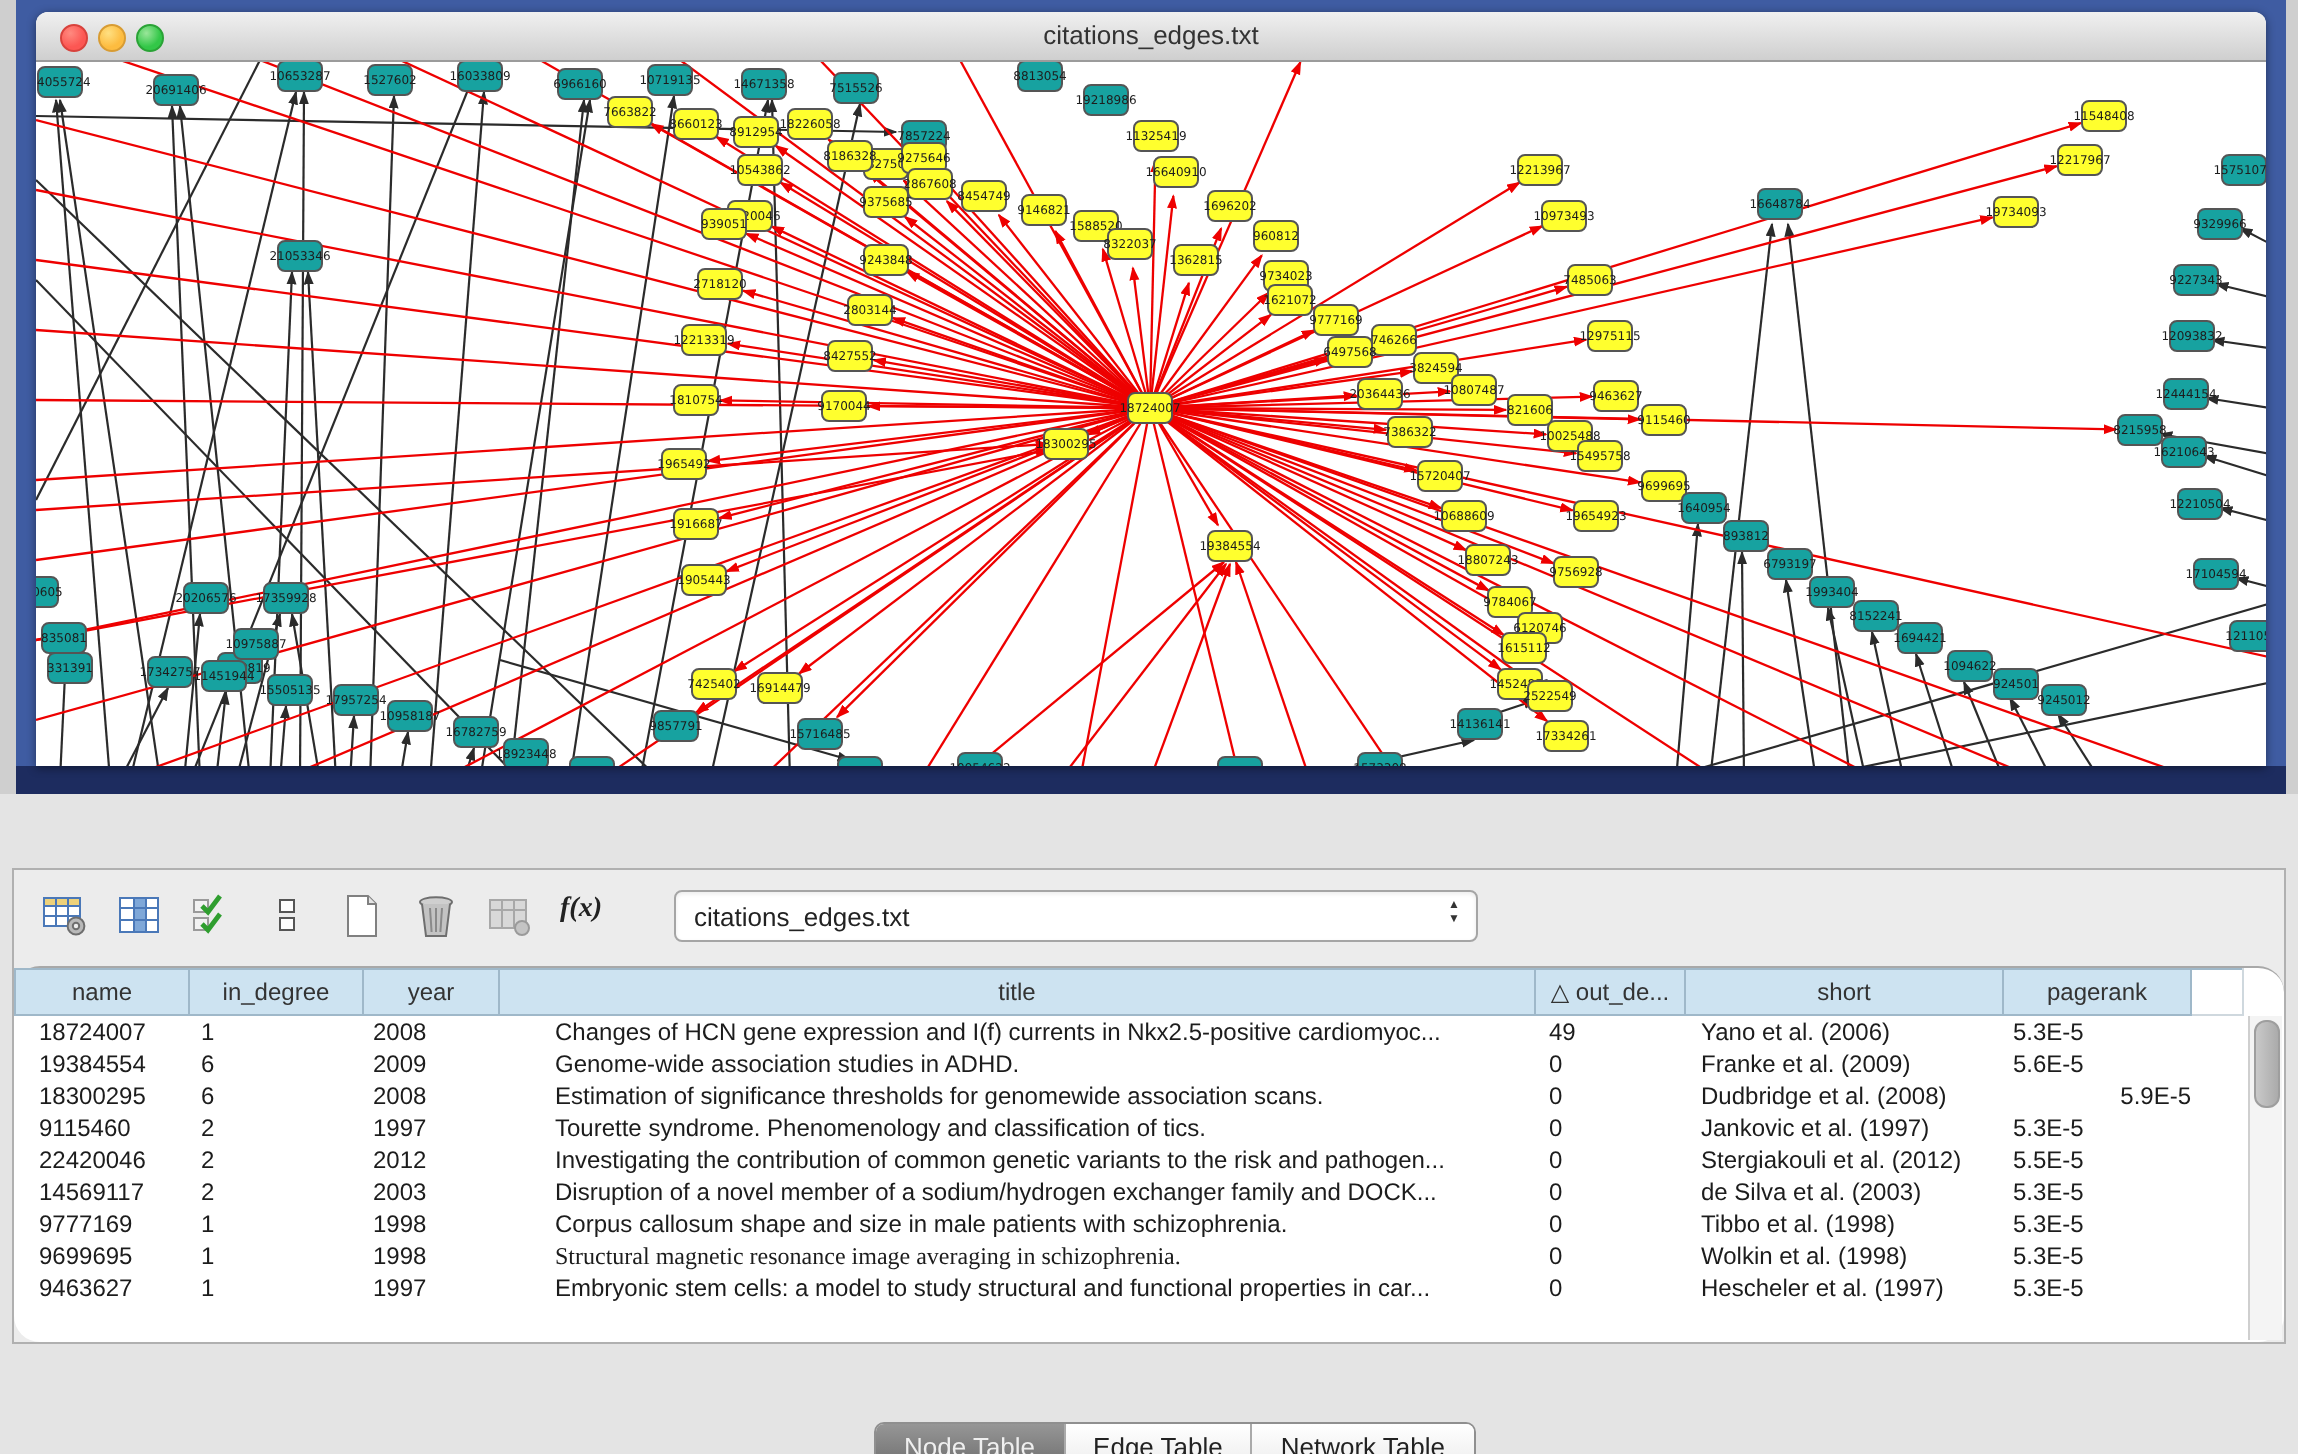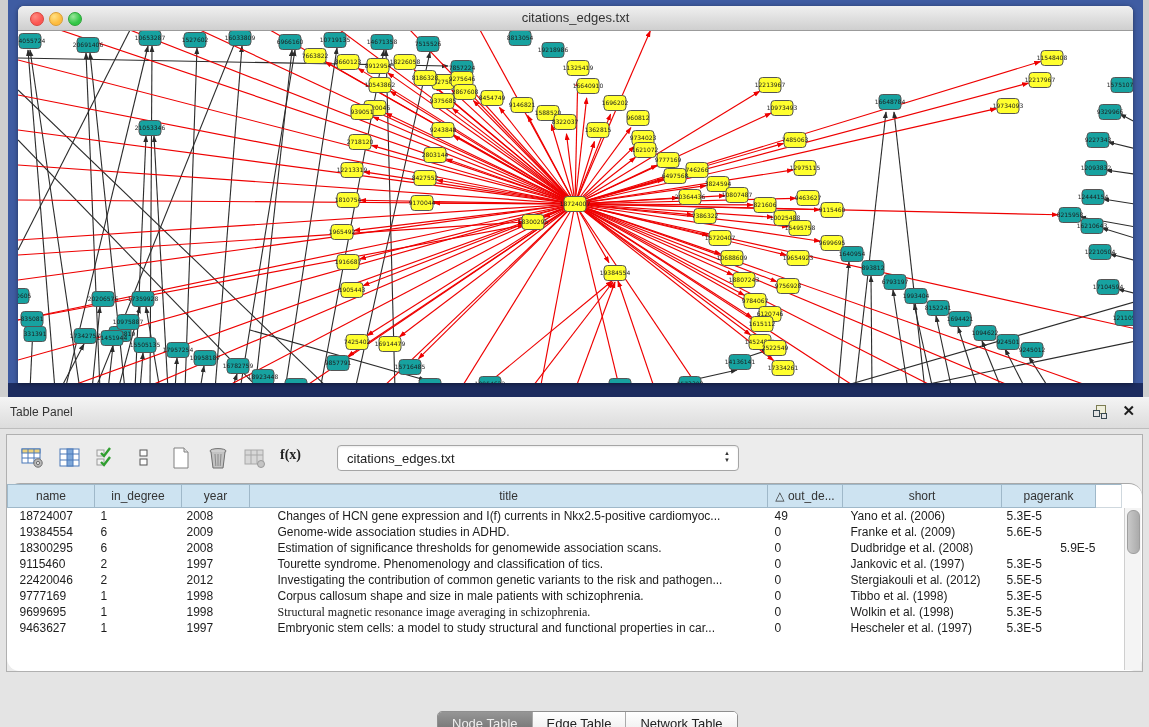--- a/index.html
+++ b/index.html
@@ -24,21 +24,21 @@
   #panel-header{height:31px;background:linear-gradient(#f4f4f4,#dcdcdc);border-bottom:1px solid #bdbdbd;position:relative;}
   #panel-title{position:absolute;left:10px;top:8px;font-size:12px;color:#333;}
   #float-icon{position:absolute;right:42px;top:8px;width:14px;height:13px;}
   #float-icon .sq1{position:absolute;left:3px;top:0;width:8px;height:7px;border:1px solid #7c7c52;background:#efefdc;}
   #float-icon .sq2{position:absolute;left:0;top:5px;width:5px;height:5px;border:1px solid #37474f;background:#e4e4e4;}
   #float-icon .sq3{position:absolute;right:0;top:8px;width:4px;height:4px;border:1px solid #37474f;background:#e4e4e4;}
   #close-icon{position:absolute;right:14px;top:5px;font-size:15px;font-weight:bold;color:#1d1d1d;cursor:default;}
   #panel-body{position:absolute;left:6px;top:37px;width:1135px;height:236px;background:#ececec;border:1px solid #b0b0b0;}
   #toolbar{position:absolute;left:0;top:0;width:100%;height:46px;display:flex;align-items:center;padding-left:14px;box-sizing:border-box;}
   .tb-icon{margin-right:13px;width:24px;height:22px;position:relative;flex:0 0 auto;}
-  #fx-icon{font-family:"Liberation Serif",serif;font-weight:bold;font-size:14px;color:#222;width:28px;}
+  #fx-icon{font-family:"Liberation Serif",serif;font-style:italic;font-weight:bold;font-size:14px;color:#222;width:28px;}
   #combo{margin-left:16px;width:400px;height:24px;background:#fff;border:1px solid #a5a5a5;border-radius:4px;
          position:relative;display:flex;align-items:center;box-shadow:inset 0 1px 2px rgba(0,0,0,.08);}
   #combo-text{font-size:13px;color:#222;padding-left:9px;}
   #combo-arrows{position:absolute;right:8px;top:4px;font-size:6px;line-height:7px;color:#333;text-align:center;}
   
   #table-wrap{position:absolute;left:0;top:48px;right:0;bottom:0;background:#fff;border-top:1px solid #a8a8a8;border-radius:13px;}
   table{border-collapse:collapse;table-layout:fixed;width:1115px;}
   th{background:#cde3f1;border:1px solid #9fb8c9;font-weight:normal;font-size:12px;color:#333;
      height:22px;padding:0;text-align:center;overflow:hidden;white-space:nowrap;}
   th.filler{background:#fff;border:1px solid #cfd8de;border-top-color:#9fb8c9;}
@@ -741,29 +741,20 @@
           <g>
             <rect x="1003" y="311.5" width="22" height="15" rx="3.5" fill="#17a2a0" stroke="#555" stroke-width="1"></rect>
             <text x="1014" y="321" text-anchor="middle" font-size="6px" font-family="DejaVu Sans, sans-serif" fill="#1d1d1d">9245012</text>
           </g>
         </svg>
     </div>
   </div>
 </div>
 
 <div id="table-panel">
-  <div id="panel-header">
-    <span id="panel-title">Table Panel</span>
-    <div id="float-icon">
-      <div class="sq1"></div>
-        <div class="sq2"></div>
-        <div class="sq3"></div>
-    </div>
-    <span id="close-icon">✕</span>
-  </div>
 
   <div id="panel-body">
     <div id="toolbar">
       <svg class="tb-icon" viewBox="0 0 24 22">
         <rect x="1" y="2" width="18" height="14" fill="#fff" stroke="#4a78b8"></rect>
         <rect x="1" y="2" width="18" height="4" fill="#eed27a" stroke="#4a78b8"></rect>
         <line x1="7" y1="2" x2="7" y2="16" stroke="#4a78b8"></line>
           <line x1="13" y1="2" x2="13" y2="16" stroke="#4a78b8"></line>
         <line x1="1" y1="11" x2="19" y2="11" stroke="#4a78b8"></line>
         <circle cx="17" cy="16" r="4.2" fill="#b9b9b9" stroke="#6e6e6e"></circle>
@@ -879,20 +870,30 @@
               <td style="padding-left: 12px;">22420046</td>
               <td style="padding-left: 6px;">2</td>
               <td style="padding-left: 5px;">2012</td>
               <td style="padding-left: 28px;">Investigating the contribution of common genetic variants to the risk and pathogen...</td>
               <td style="padding-left: 7px;">0</td>
               <td style="padding-left: 8px;">Stergiakouli et al. (2012)</td>
               <td style="padding-left: 5px;">5.5E-5</td>
               <td></td>
             </tr>
             <tr class="rw">
+              <td style="padding-left: 12px;">14569117</td>
+              <td style="padding-left: 6px;">2</td>
+              <td style="padding-left: 5px;">2003</td>
+              <td style="padding-left: 28px;">Disruption of a novel member of a sodium/hydrogen exchanger family and DOCK...</td>
+              <td style="padding-left: 7px;">0</td>
+              <td style="padding-left: 8px;">de Silva et al. (2003)</td>
+              <td style="padding-left: 5px;">5.3E-5</td>
+              <td></td>
+            </tr>
+            <tr class="rw">
               <td style="padding-left: 12px;">9777169</td>
               <td style="padding-left: 6px;">1</td>
               <td style="padding-left: 5px;">1998</td>
               <td style="padding-left: 28px;">Corpus callosum shape and size in male patients with schizophrenia.</td>
               <td style="padding-left: 7px;">0</td>
               <td style="padding-left: 8px;">Tibbo et al. (1998)</td>
               <td style="padding-left: 5px;">5.3E-5</td>
               <td></td>
             </tr>
             <tr class="rw">

